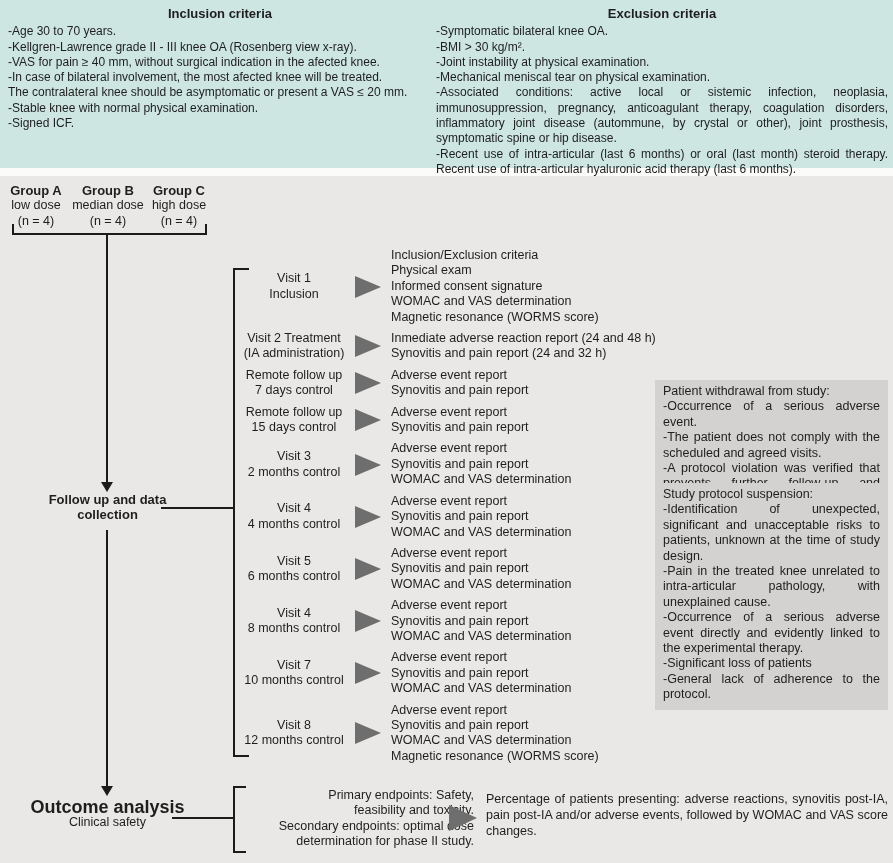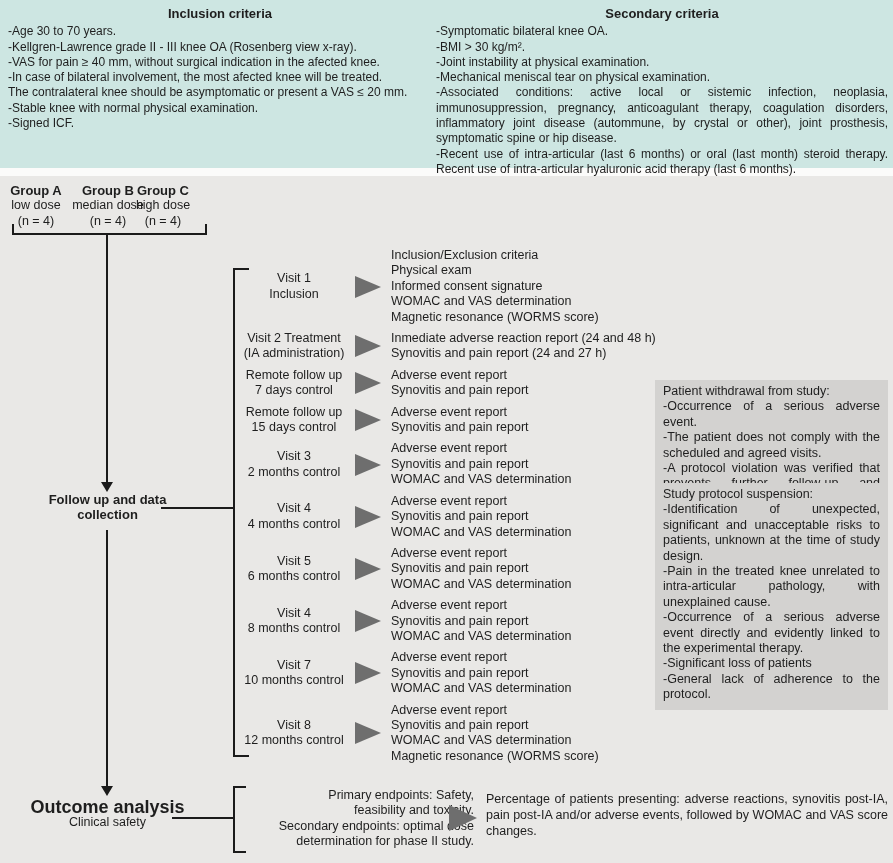--- a/index.html
+++ b/index.html
@@ -98,21 +98,21 @@
       <div class="col-title">Inclusion criteria</div>
       <div class="col-body">-Age 30 to 70 years.
 -Kellgren-Lawrence grade II - III knee OA (Rosenberg view x-ray).
 -VAS for pain ≥ 40 mm, without surgical indication in the afected knee.
 -In case of bilateral involvement, the most afected knee will be treated.
 The contralateral knee should be asymptomatic or present a VAS ≤ 20 mm.
 -Stable knee with normal physical examination.
 -Signed ICF.</div>
     </div>
     <div class="colR">
-      <div class="col-title">Secondary criteria</div>
+      <div class="col-title">Exclusion criteria</div>
       <div class="col-body">-Symptomatic bilateral knee OA.
 -BMI &gt; 30 kg/m².
 -Joint instability at physical examination.
 -Mechanical meniscal tear on physical examination.
 -Associated conditions: active local or sistemic infection, neoplasia, immunosuppression, pregnancy, anticoagulant therapy, coagulation disorders, inflammatory joint disease (autommune, by crystal or other), joint prosthesis, symptomatic spine or hip disease.
 -Recent use of intra-articular (last 6 months) or oral (last month) steroid therapy. Recent use of intra-articular hyaluronic acid therapy (last 6 months).</div>
     </div>
   </div>
 
   <div class="main">
@@ -120,21 +120,21 @@
     <div class="group" style="left:3px;width:66px;">
       <div class="gname">Group A</div>
       <div>low dose</div>
       <div>(n = 4)</div>
     </div>
     <div class="group" style="left:70px;width:76px;">
       <div class="gname">Group B</div>
       <div>median dose</div>
       <div>(n = 4)</div>
     </div>
-    <div class="group" style="left:132px;width:62px;">
+    <div class="group" style="left:148px;width:62px;">
       <div class="gname">Group C</div>
       <div>high dose</div>
       <div>(n = 4)</div>
     </div>
 
     <div class="bracket-under"></div>
 
     <div class="vline" style="left:106px;top:59px;height:247px;"></div>
     <div class="down-tip" style="left:101px;top:306px;"></div>
 
@@ -162,21 +162,21 @@
 Physical exam
 Informed consent signature
 WOMAC and VAS determination
 Magnetic resonance (WORMS score)</div>
       </div>
       <div class="vrow">
         <div class="vlabel pre">Visit 2 Treatment
 (IA administration)</div>
         <div class="tri"></div>
         <div class="vitems pre">Inmediate adverse reaction report (24 and 48 h)
-Synovitis and pain report (24 and 27 h)</div>
+Synovitis and pain report (24 and 32 h)</div>
       </div>
       <div class="vrow">
         <div class="vlabel pre">Remote follow up
 7 days control</div>
         <div class="tri"></div>
         <div class="vitems pre">Adverse event report
 Synovitis and pain report</div>
       </div>
       <div class="vrow">
         <div class="vlabel pre">Remote follow up

